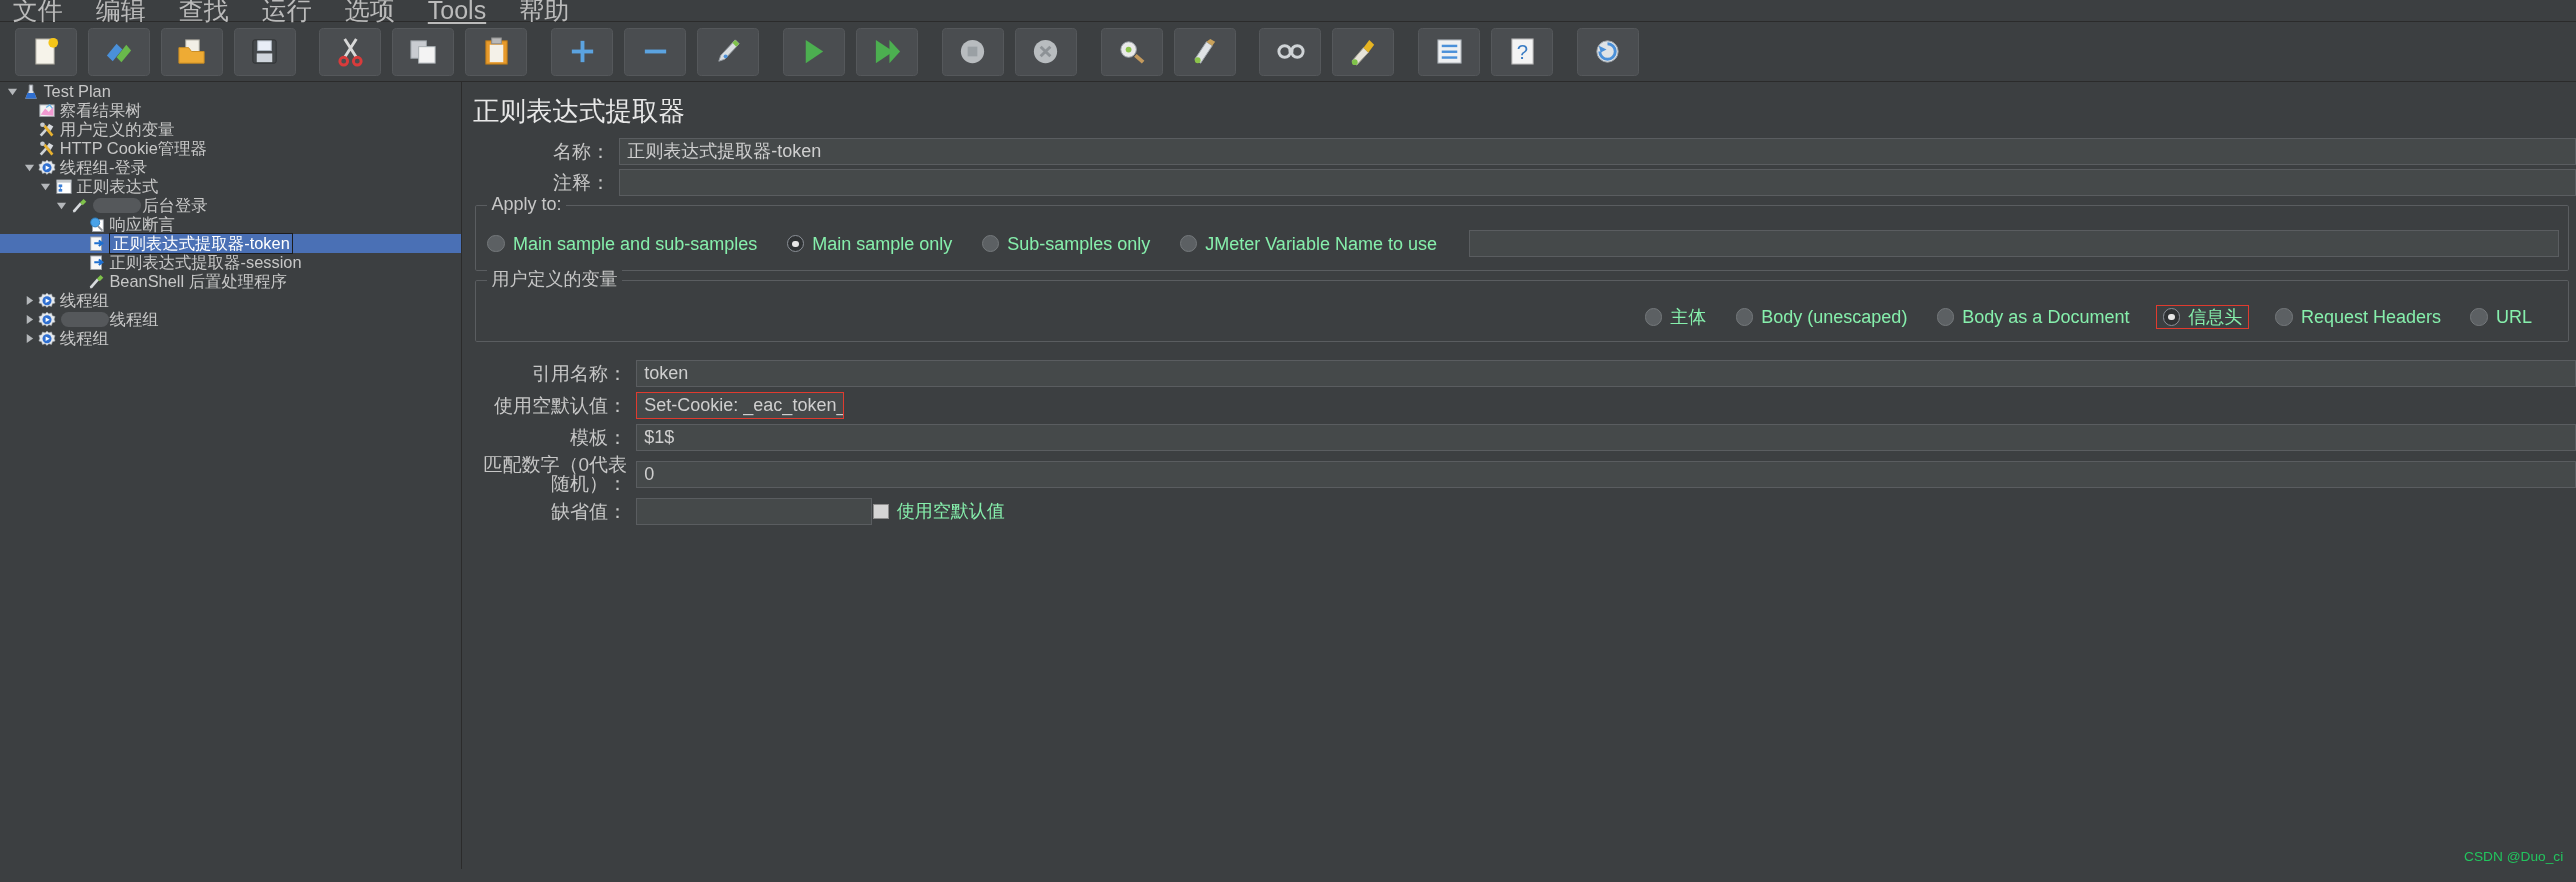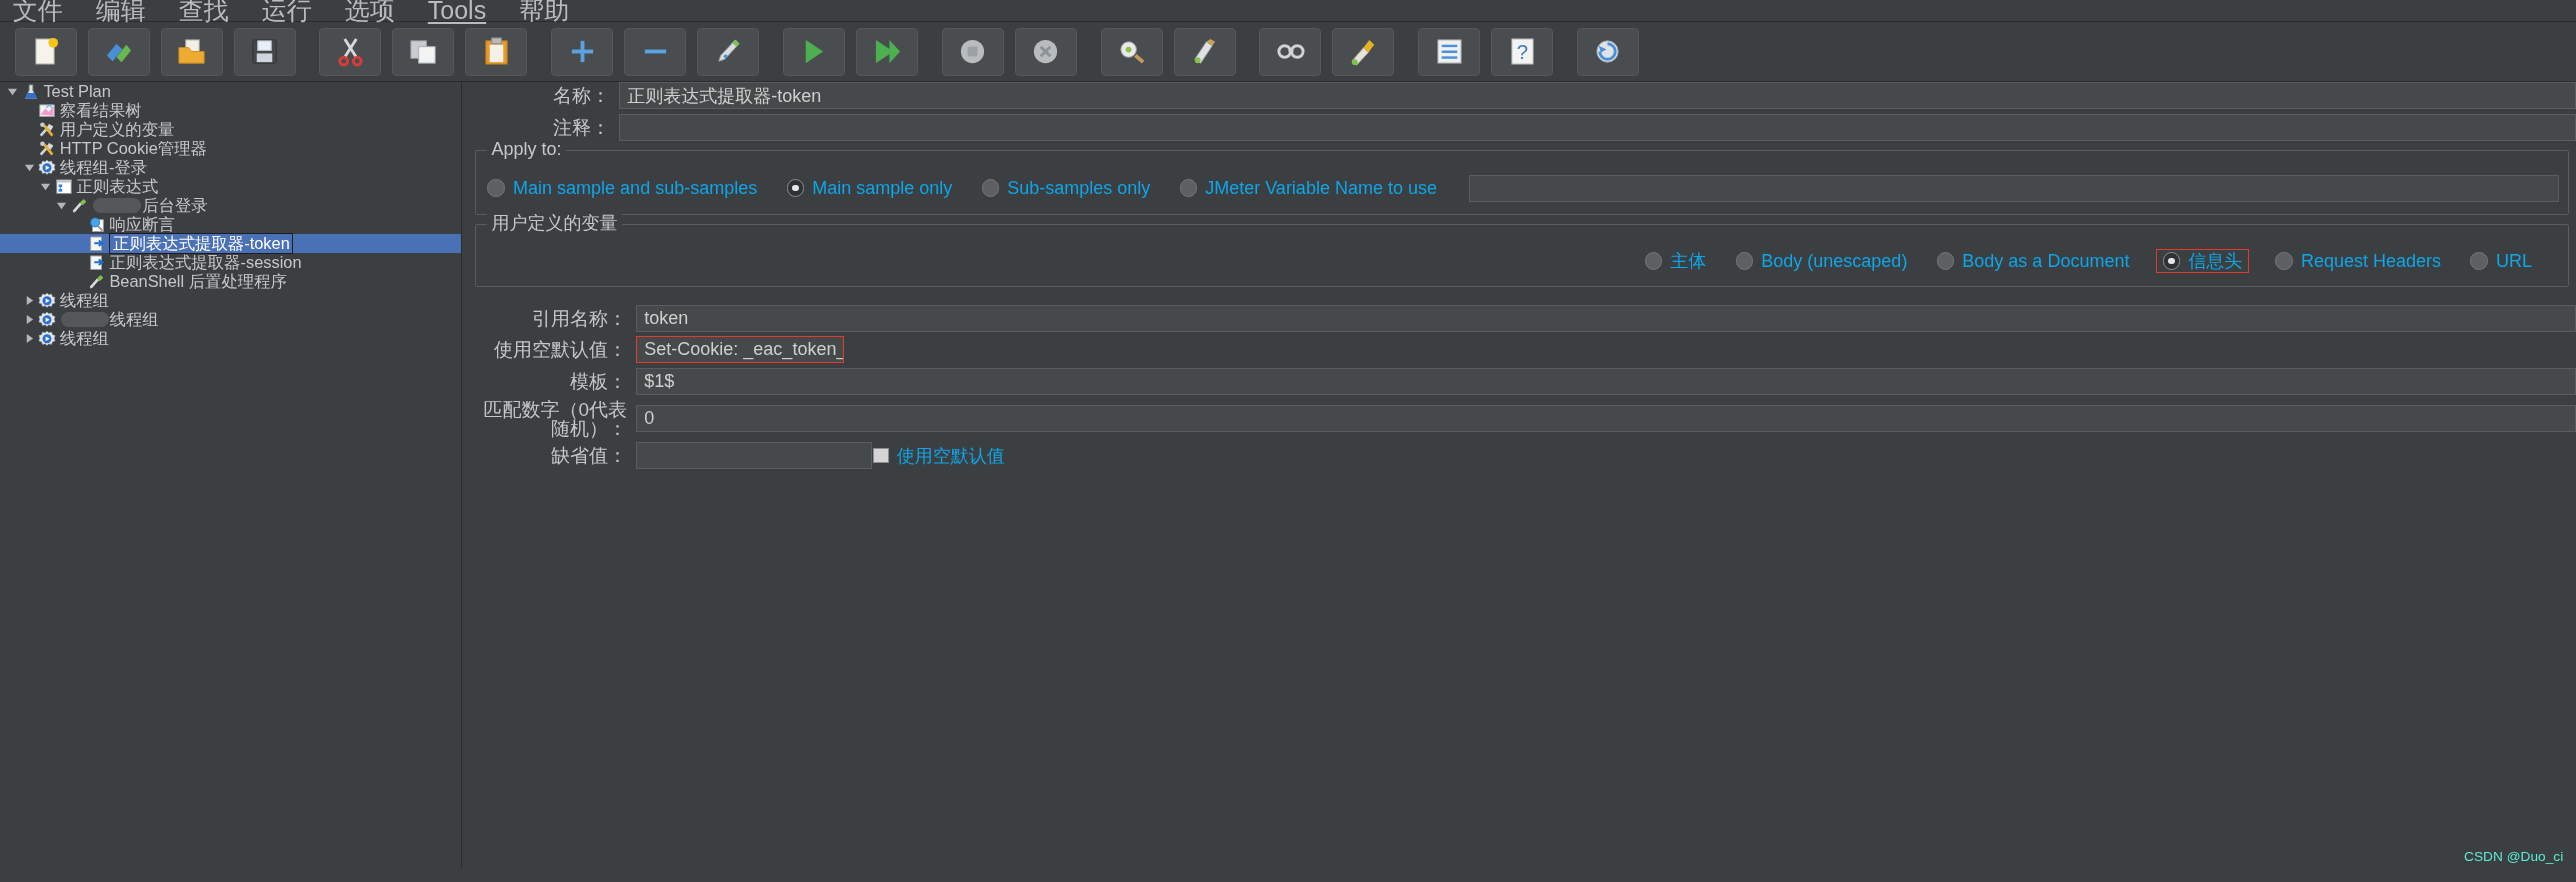--- a/index.html
+++ b/index.html
@@ -193,39 +193,39 @@
   }
   .rdo.on { background: #2f3234; border-color: #8b9097; }
   .rdo.on::after {
     content: "";
     position: absolute;
     left: 4.6px; top: 4.6px;
     width: 6.4px; height: 6.4px;
     border-radius: 50%;
     background: #e6e6e6;
   }
-  .radio-lbl { color: #0ea5e9; font-size: 18px; line-height:1; }
+  .radio-lbl { color: #86efac; font-size: 18px; line-height:1; }
 
   .chk {
     width: 15.5px; height: 15.5px;
     background: #d5d5d5;
     border: 0.9px solid #8d8d8d;
     margin-right: 8.2px;
     flex: 0 0 auto;
   }
 
   .hl-field {
     border: 1.8px solid #e03b2f;
   }
   .bottom-rows { margin-top: 18px; }
 
   #watermark {
     position: absolute;
     right: 12.8px; bottom: 5.5px;
-    color: #5eead4;
+    color: #22c55e;
     font-size: 13.7px;
   }
 </style>
 </head>
 <body>
 
 <div id="menubar">
     <div class="menu-item">文件</div>
     <div class="menu-item">编辑</div>
     <div class="menu-item">查找</div>
@@ -621,20 +621,21 @@
             <path d="M10 1 l2 2 3-1 1 3 3 1-1 3 1 3-3 1-1 3-3-1-2 2-2-2-3 1-1-3-3-1 1-3-1-3 3-1 1-3 3 1z" fill="#e6e9ec" stroke="#9aa0a6" stroke-width="0.6"></path>
             <circle cx="10" cy="9.5" r="5" fill="#2f6fd0"></circle>
             <path d="M8.5 7 L13 9.5 L8.5 12 Z" fill="#ffffff"></path>
           </svg>
         </span>
         <span class="tlabel">线程组</span>
       </div>
     </div>
 
   <div id="right-panel">
+    <div id="panel-title">正则表达式提取器</div>
 
     <div class="form-row">
       <div class="form-label lab-w-sm">名称：</div>
       <div class="textfield">正则表达式提取器-token</div>
     </div>
 
     <div class="form-row">
       <div class="form-label lab-w-sm">注释：</div>
       <div class="textfield"></div>
     </div>

